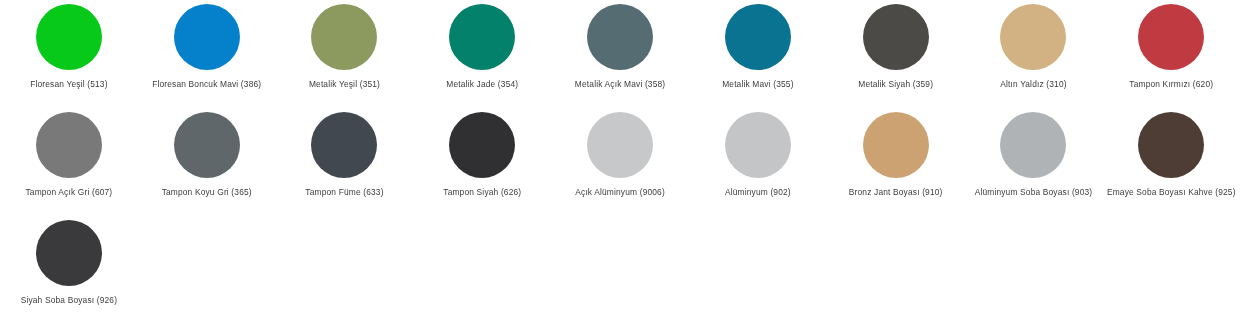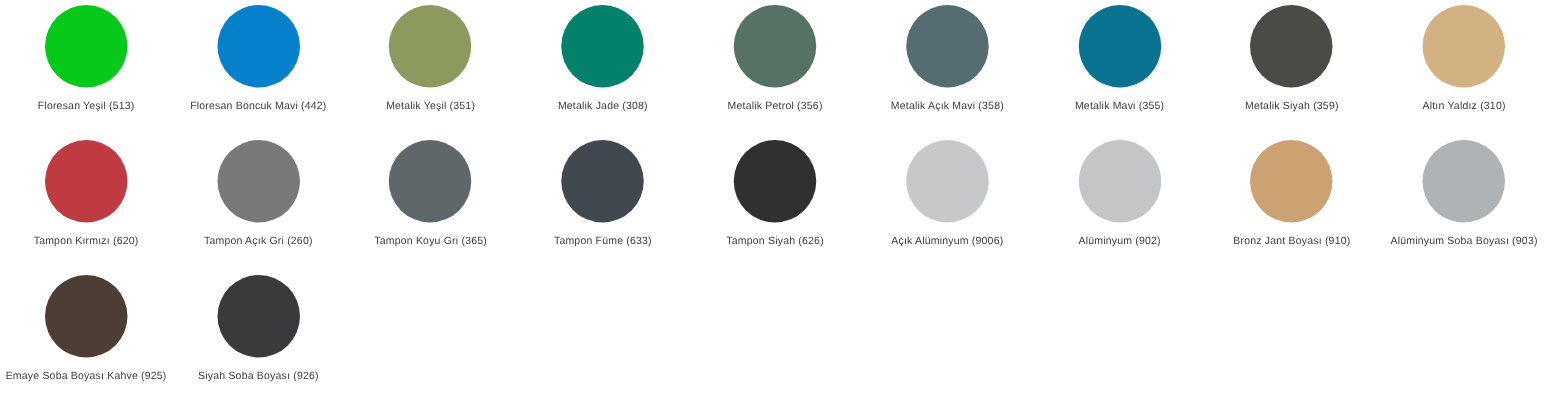--- a/index.html
+++ b/index.html
@@ -54,33 +54,29 @@
 </head>
 <body style="background: rgb(255, 255, 255);">
 
 <div class="palette-grid">
     <div class="swatch">
       <span class="swatch-dot" style="background: rgb(6, 201, 26);"></span>
       <span class="swatch-label">Floresan Yeşil (513)</span>
     </div>
     <div class="swatch">
       <span class="swatch-dot" style="background: rgb(5, 128, 203);"></span>
-      <span class="swatch-label">Floresan Boncuk Mavi (442)</span>
+      <span class="swatch-label">Floresan Boncuk Mavi (386)</span>
     </div>
     <div class="swatch">
       <span class="swatch-dot" style="background: rgb(140, 154, 95);"></span>
       <span class="swatch-label">Metalik Yeşil (351)</span>
     </div>
     <div class="swatch">
       <span class="swatch-dot" style="background: rgb(3, 129, 106);"></span>
-      <span class="swatch-label">Metalik Jade (308)</span>
-    </div>
-    <div class="swatch">
-      <span class="swatch-dot" style="background: rgb(86, 114, 101);"></span>
-      <span class="swatch-label">Metalik Petrol (356)</span>
+      <span class="swatch-label">Metalik Jade (354)</span>
     </div>
     <div class="swatch">
       <span class="swatch-dot" style="background: rgb(85, 109, 114);"></span>
       <span class="swatch-label">Metalik Açık Mavi (358)</span>
     </div>
     <div class="swatch">
       <span class="swatch-dot" style="background: rgb(10, 115, 146);"></span>
       <span class="swatch-label">Metalik Mavi (355)</span>
     </div>
     <div class="swatch">
@@ -90,21 +86,21 @@
     <div class="swatch">
       <span class="swatch-dot" style="background: rgb(210, 177, 131);"></span>
       <span class="swatch-label">Altın Yaldız (310)</span>
     </div>
     <div class="swatch">
       <span class="swatch-dot" style="background: rgb(192, 58, 65);"></span>
       <span class="swatch-label">Tampon Kırmızı (620)</span>
     </div>
     <div class="swatch">
       <span class="swatch-dot" style="background: rgb(121, 121, 122);"></span>
-      <span class="swatch-label">Tampon Açık Gri (260)</span>
+      <span class="swatch-label">Tampon Açık Gri (607)</span>
     </div>
     <div class="swatch">
       <span class="swatch-dot" style="background: rgb(95, 103, 106);"></span>
       <span class="swatch-label">Tampon Koyu Gri (365)</span>
     </div>
     <div class="swatch">
       <span class="swatch-dot" style="background: rgb(65, 72, 80);"></span>
       <span class="swatch-label">Tampon Füme (633)</span>
     </div>
     <div class="swatch">

